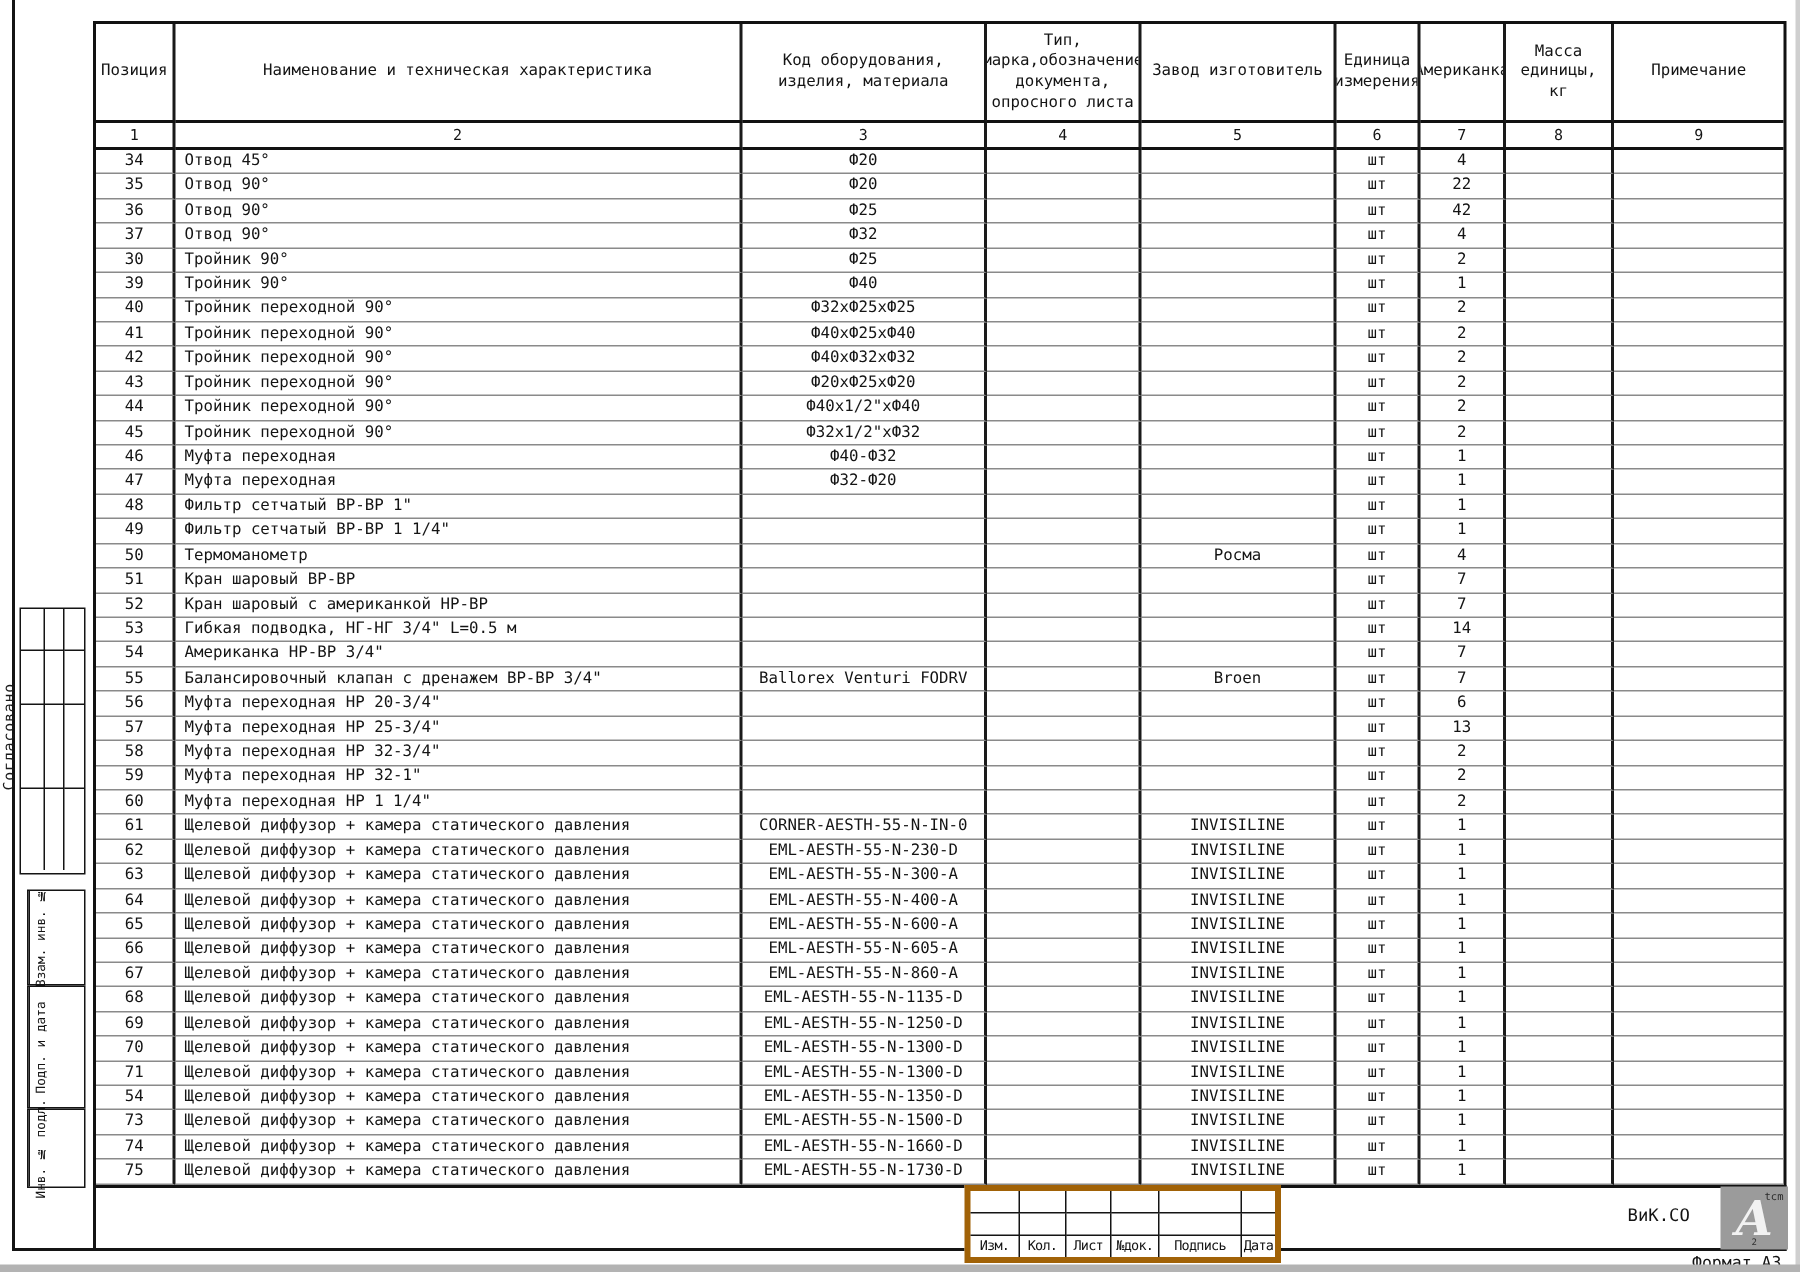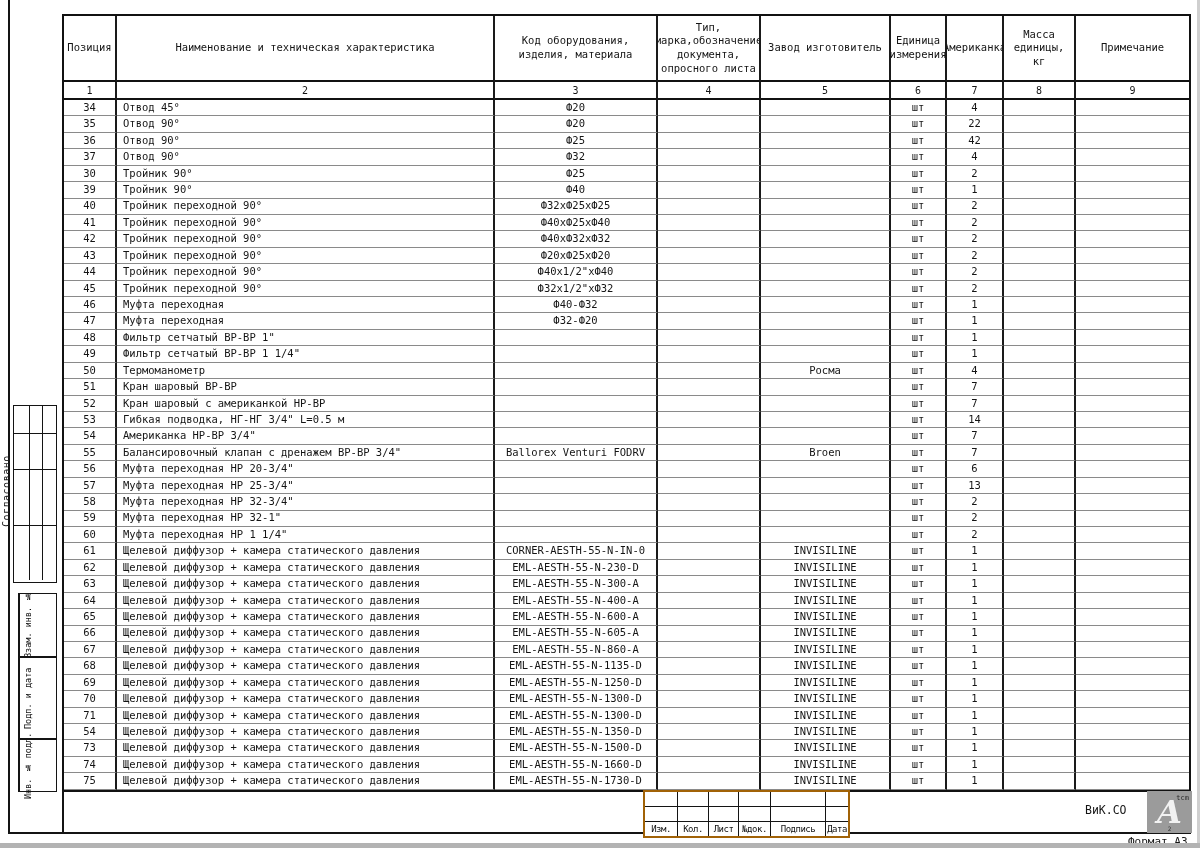--- a/index.html
+++ b/index.html
@@ -54,21 +54,21 @@
   }
   .stamp-box .lab {
     width: 17px; border-right: 1px solid #141414;
     display: flex; align-items: center; justify-content: center;
     writing-mode: vertical-rl; transform: rotate(180deg);
     font-size: 8.5px; white-space: nowrap;
   }
   
   .rev-table {
     position: absolute; left: 643px; top: 790px;
-    border: 2px solid #a16207; display: grid;
+    border: 4px solid #a16207; display: grid;
     grid-template-columns: 33px 31px 30px 32px 55px 22px;
     grid-template-rows: 15px 15px 14px;
     background: #fff;
   }
   .rev-table > div {
     border-right: 1px solid #141414; border-bottom: 1px solid #141414;
     display: flex; align-items: center; justify-content: center;
     font-size: 9px; letter-spacing: -0.5px; white-space: nowrap; overflow: hidden;
   }
   .rev-table > div:nth-child(6n) { border-right: none; }

